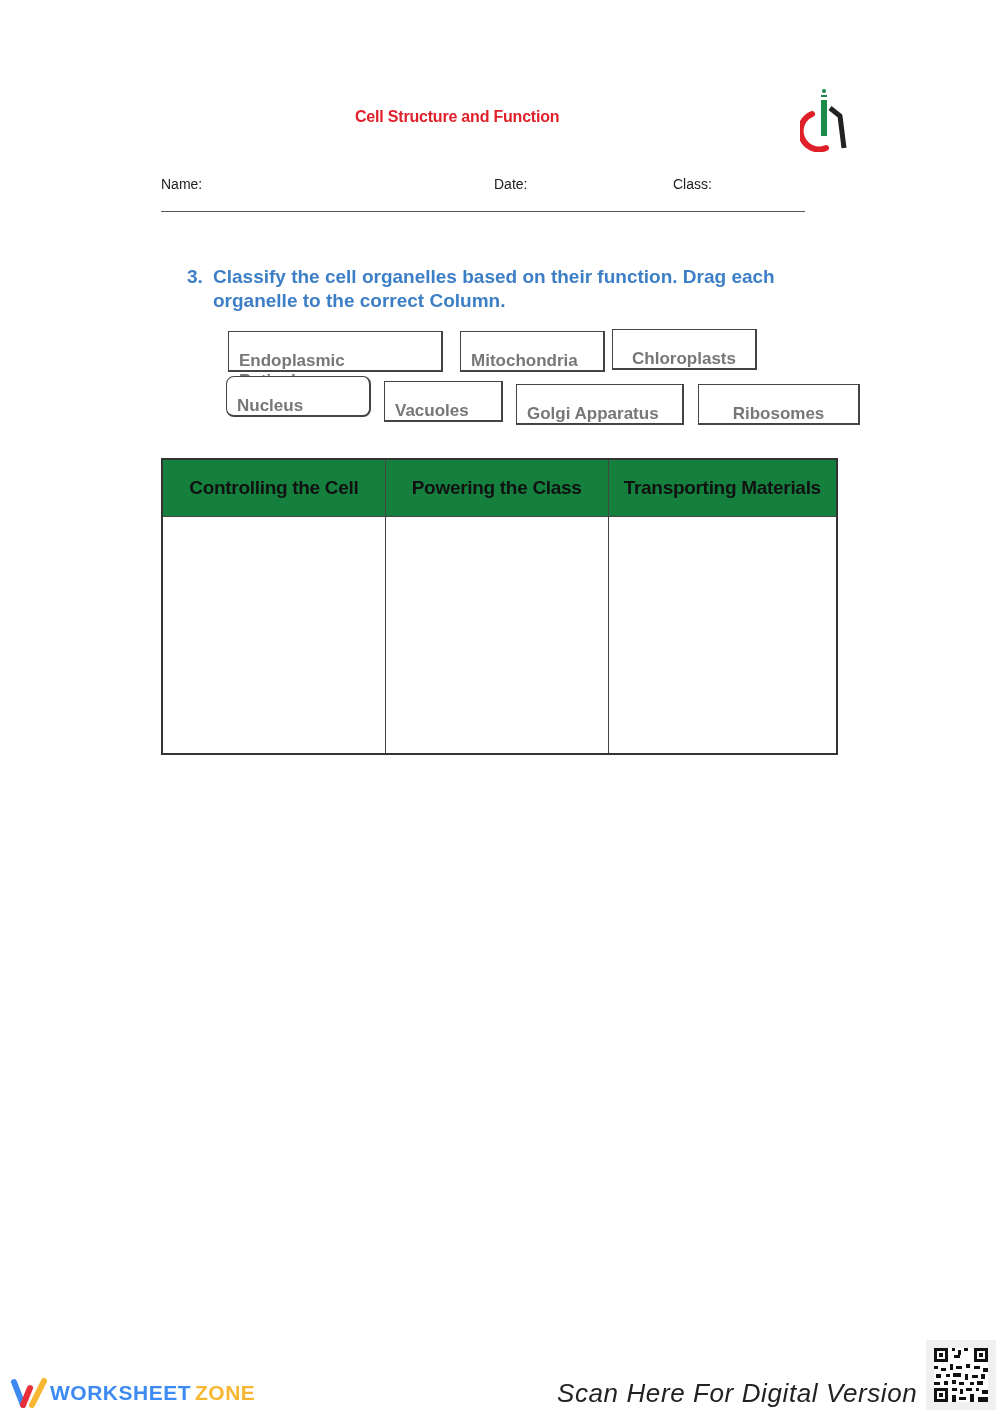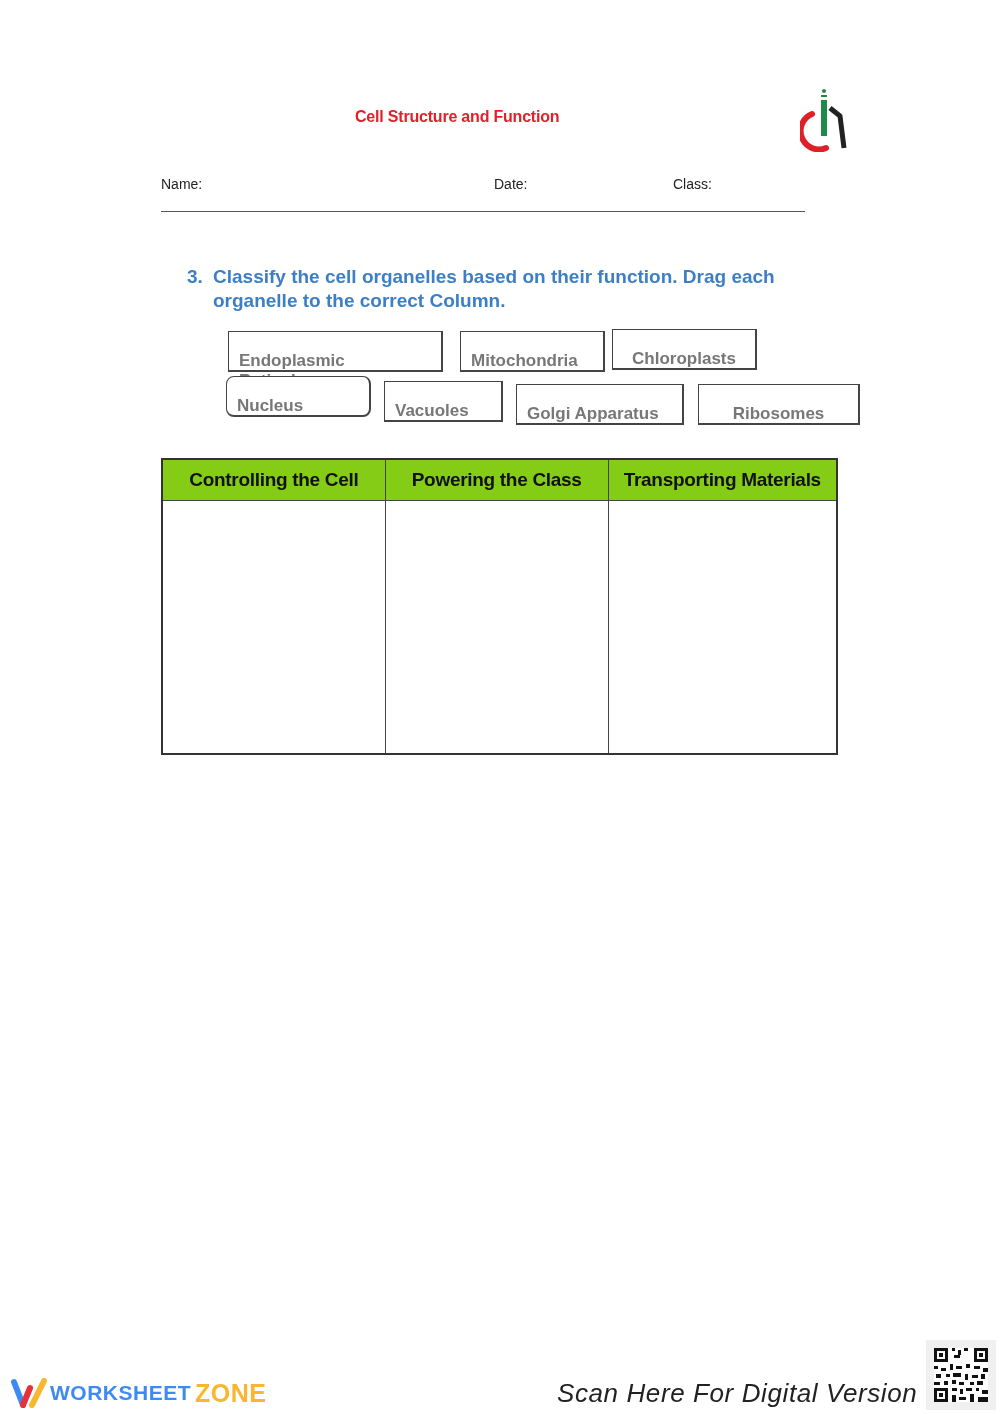--- a/index.html
+++ b/index.html
@@ -7,25 +7,25 @@
   .abs { position: absolute; }
   .title { left: 355px; top: 108px; font-size: 16px; font-weight: bold; color: #e0202a; letter-spacing: -0.2px; }
   .logo { left: 800px; top: 86px; width: 50px; height: 66px; }
   .meta { top: 176px; font-size: 14px; color: #222; }
   .rule { left: 161px; top: 211px; width: 644px; height: 0; border-top: 1.5px solid #555; }
   .question { left: 187px; top: 265px; width: 620px; font-size: 19px; font-weight: bold; color: #3d7fc6; line-height: 24px; }
   .question .num { position: absolute; left: 0; top: 0; }
   .question .txt { display: block; padding-left: 26px; }
   .chip { border: 1px solid #444; border-bottom-width: 2px; border-right-width: 2px; background: #fff; color: #777; font-size: 17px; font-weight: bold; padding: 19px 10px; box-sizing: border-box; cursor: grab; }
   table.sort { position: absolute; left: 161px; top: 458px; width: 677px; height: 297px; border-collapse: collapse; border: 2px solid #333; }
-  table.sort th { background: #84cc16; font-size: 19px; font-weight: bold; color: #111; height: 40px; border: 1px solid #444; border-bottom: 1px solid #444; padding: 0 4px; white-space: nowrap; letter-spacing: -0.3px; }
+  table.sort th { background: #15803d; font-size: 19px; font-weight: bold; color: #111; height: 40px; border: 1px solid #444; border-bottom: 1px solid #444; padding: 8px 4px; white-space: nowrap; letter-spacing: -0.3px; }
   table.sort td { border-left: 1px solid #444; border-right: 1px solid #444; vertical-align: top; }
   .footer-logo { left: 10px; top: 1376px; height: 34px; display: flex; align-items: center; }
   .wz-blue { color: #3d8bf2; font-weight: bold; font-size: 21px; letter-spacing: 0.5px; }
-  .wz-yellow { color: #f7b731; font-weight: bold; font-size: 25px; letter-spacing: 0.5px; }
+  .wz-yellow { color: #f7b731; font-weight: bold; font-size: 21px; letter-spacing: 0.5px; }
   .scan { left: 557px; top: 1378px; font-size: 26px; color: #222; letter-spacing: 0.6px; font-style: italic; }
   .qr { left: 926px; top: 1340px; width: 70px; height: 70px; background: #f0f0f0; }
 </style>
 </head>
 <body>
 
 <div class="abs title">Cell Structure and Function</div>
 
 <div class="abs logo">
   <svg width="50" height="66" viewBox="0 0 50 66">

